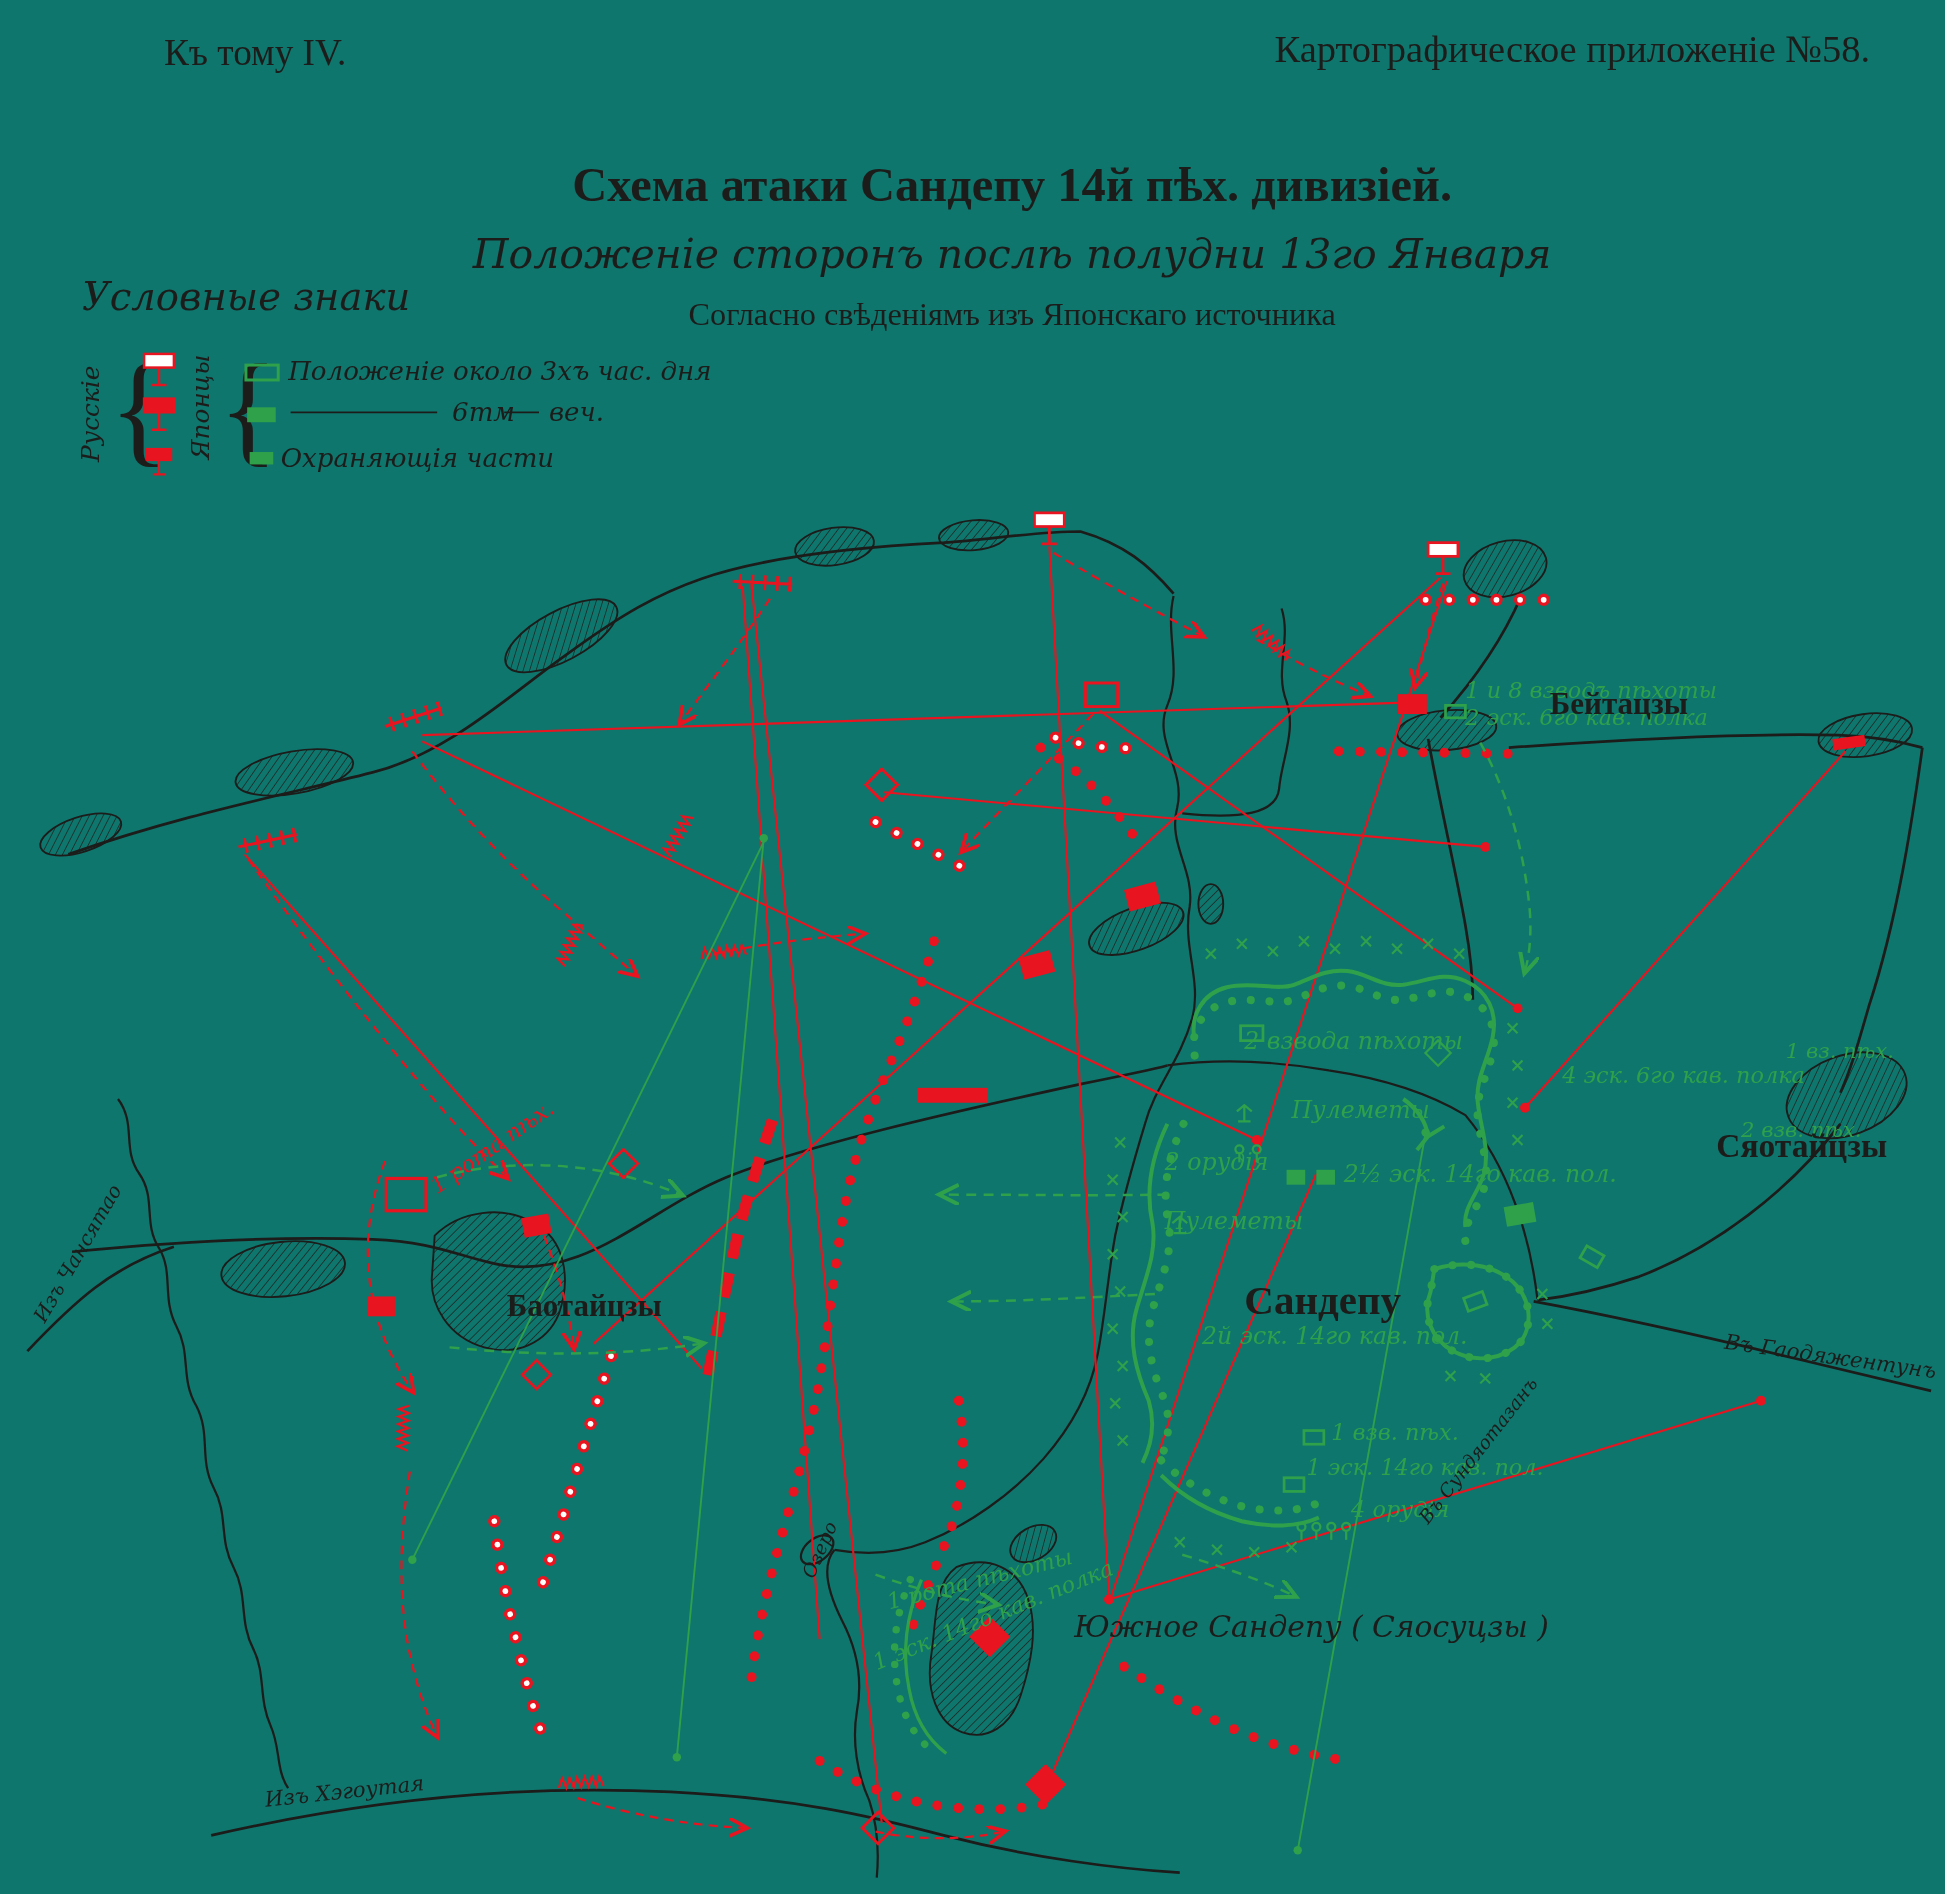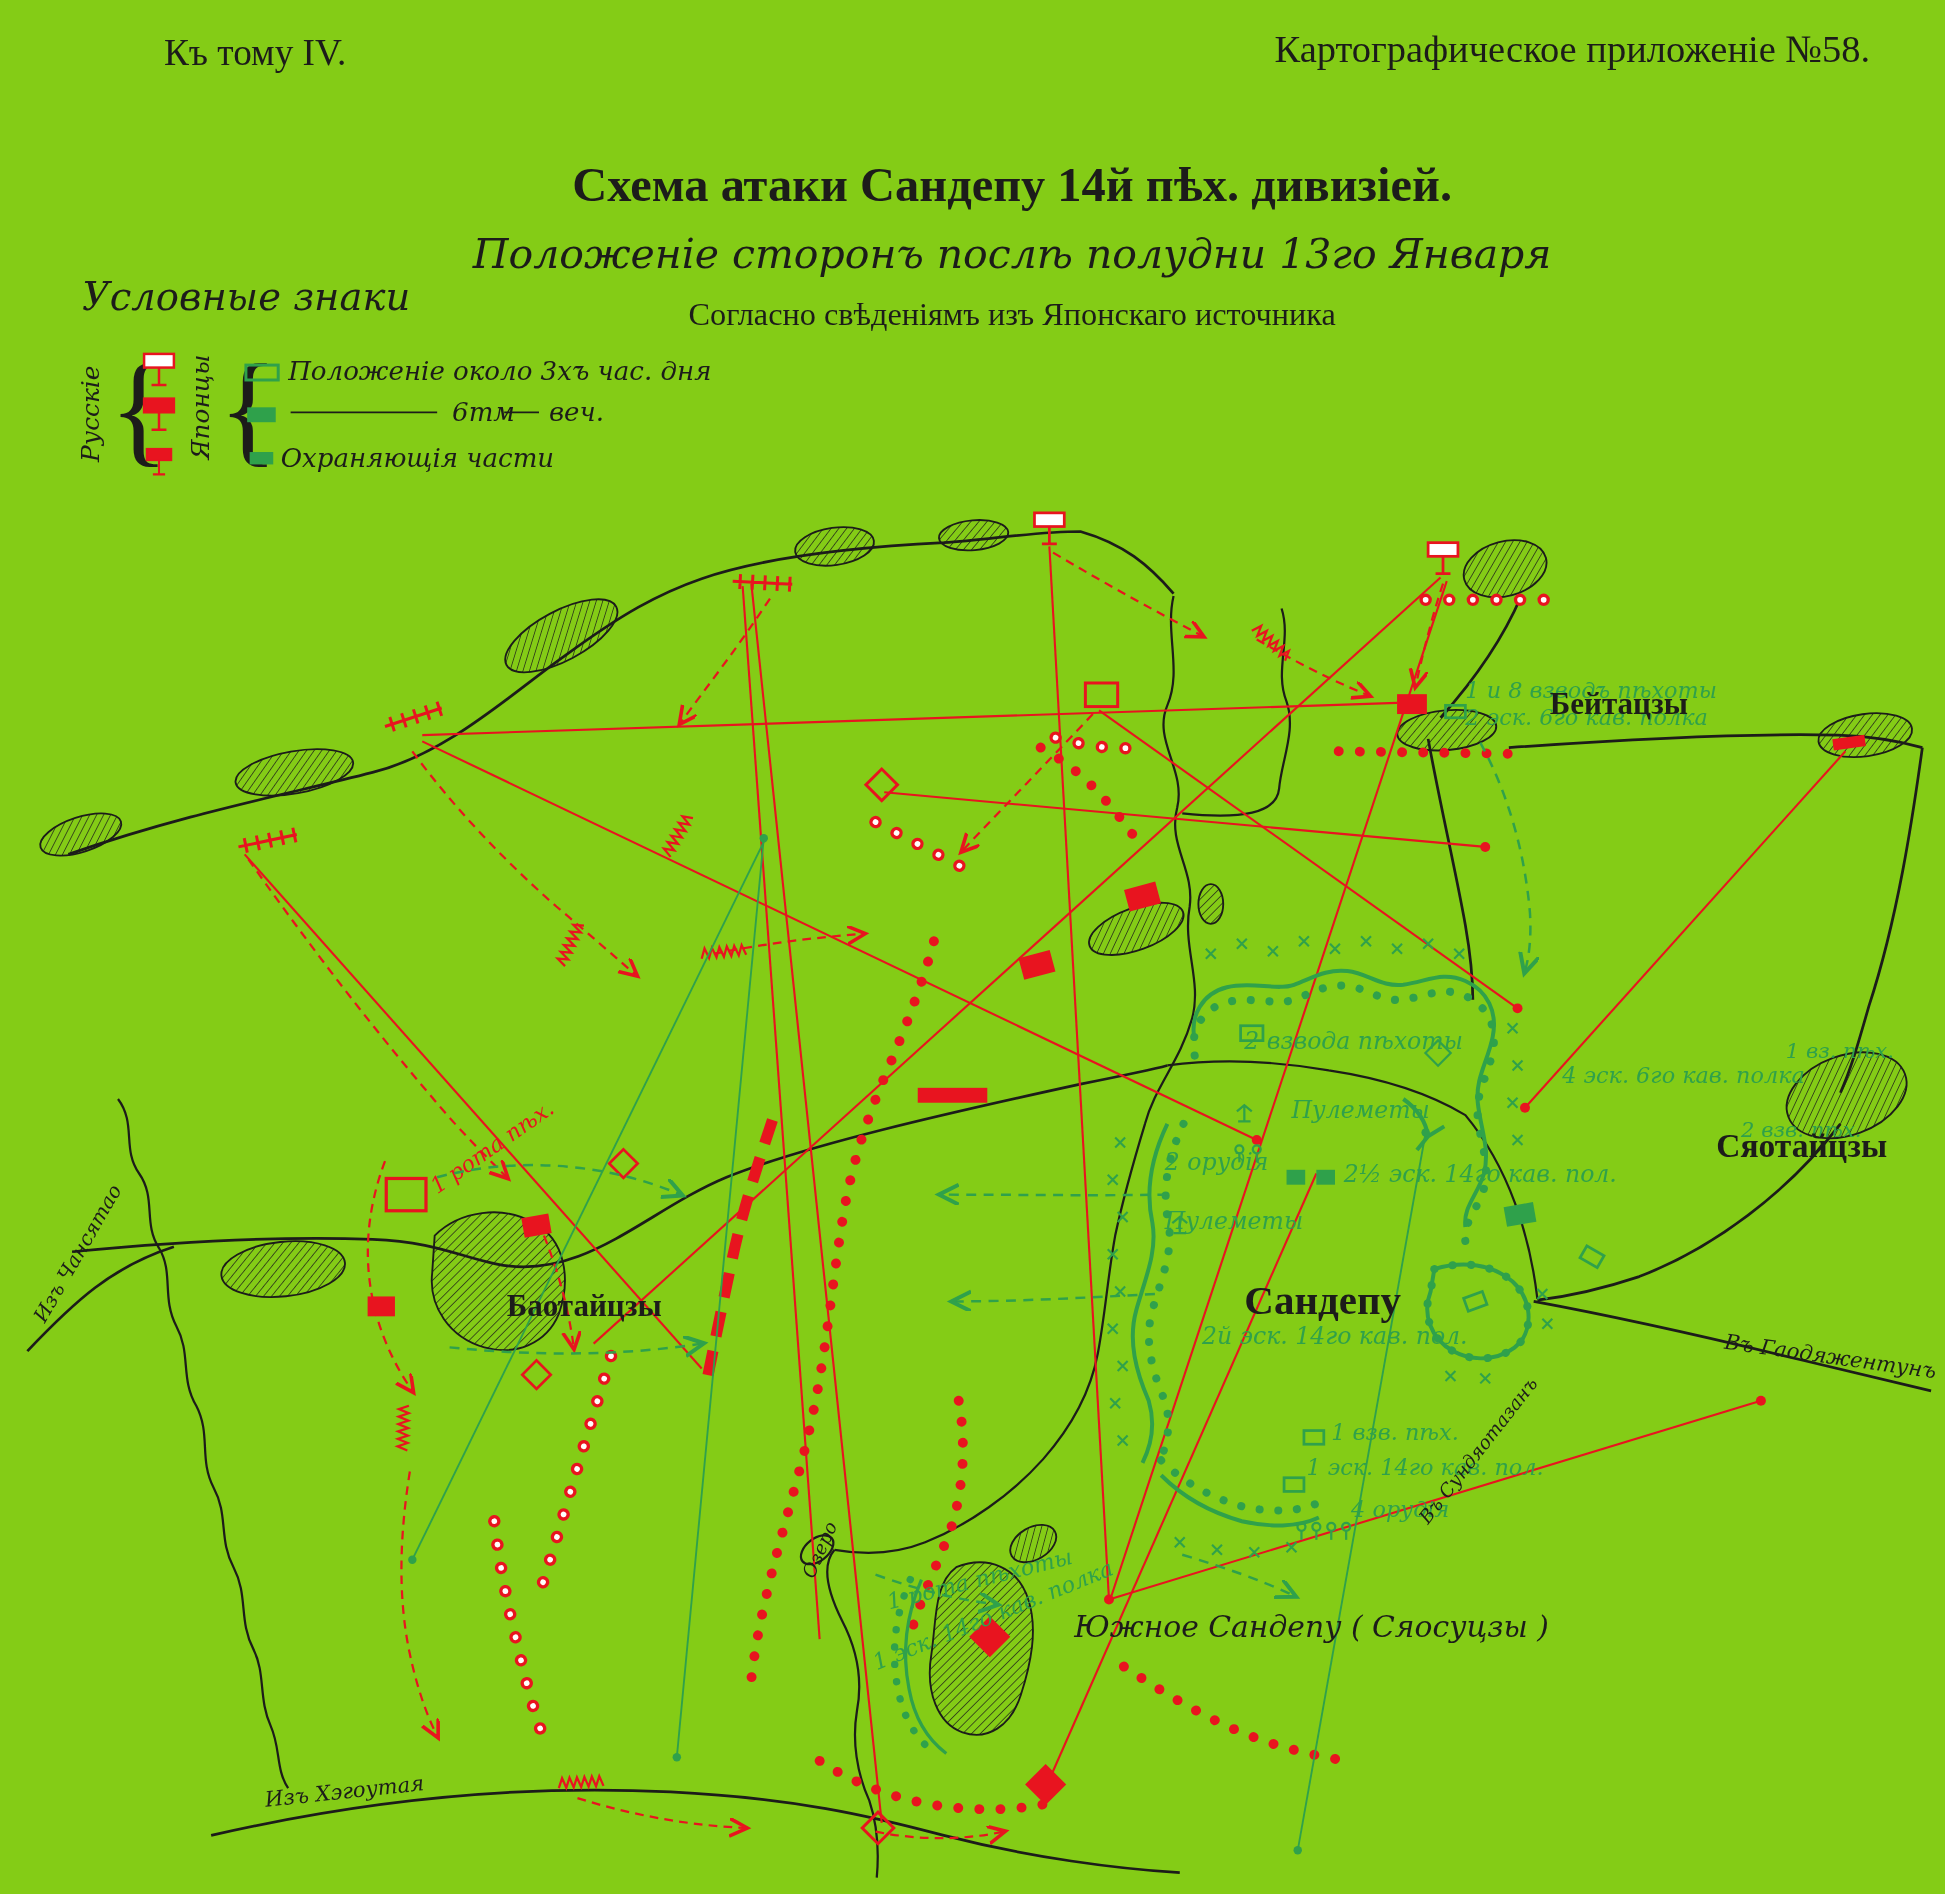--- a/index.html
+++ b/index.html
@@ -1,16 +1,16 @@
 <!DOCTYPE html>
 <html style="font-size:7.5px"><head>
 <meta charset="utf-8">
 <style>
   html,body{margin:0;padding:0;background:#fff;}
-  .page{position:relative;width:1946px;height:1895px;background:#84cc16;overflow:hidden;}
+  .page{position:relative;width:1946px;height:1895px;background:#0f766e;overflow:hidden;}
   svg{display:block;}
   text{user-select:none;}
   .t-serif{font-family:"Liberation Serif",serif;}
   .t-bold{font-weight:bold;}
   .note{font-family:"DejaVu Serif",serif;font-style:italic;}
 </style>
 </head>
 <body>
 
 <div class="page">

